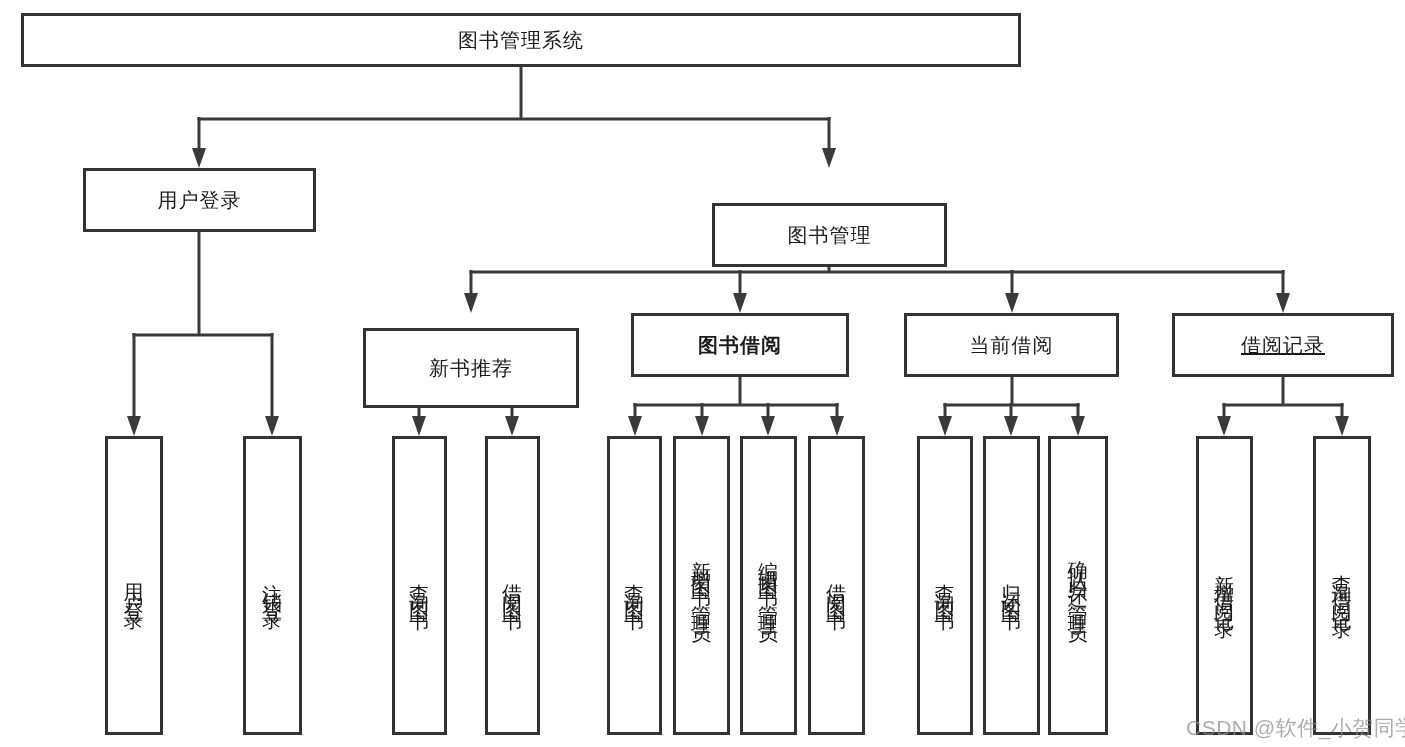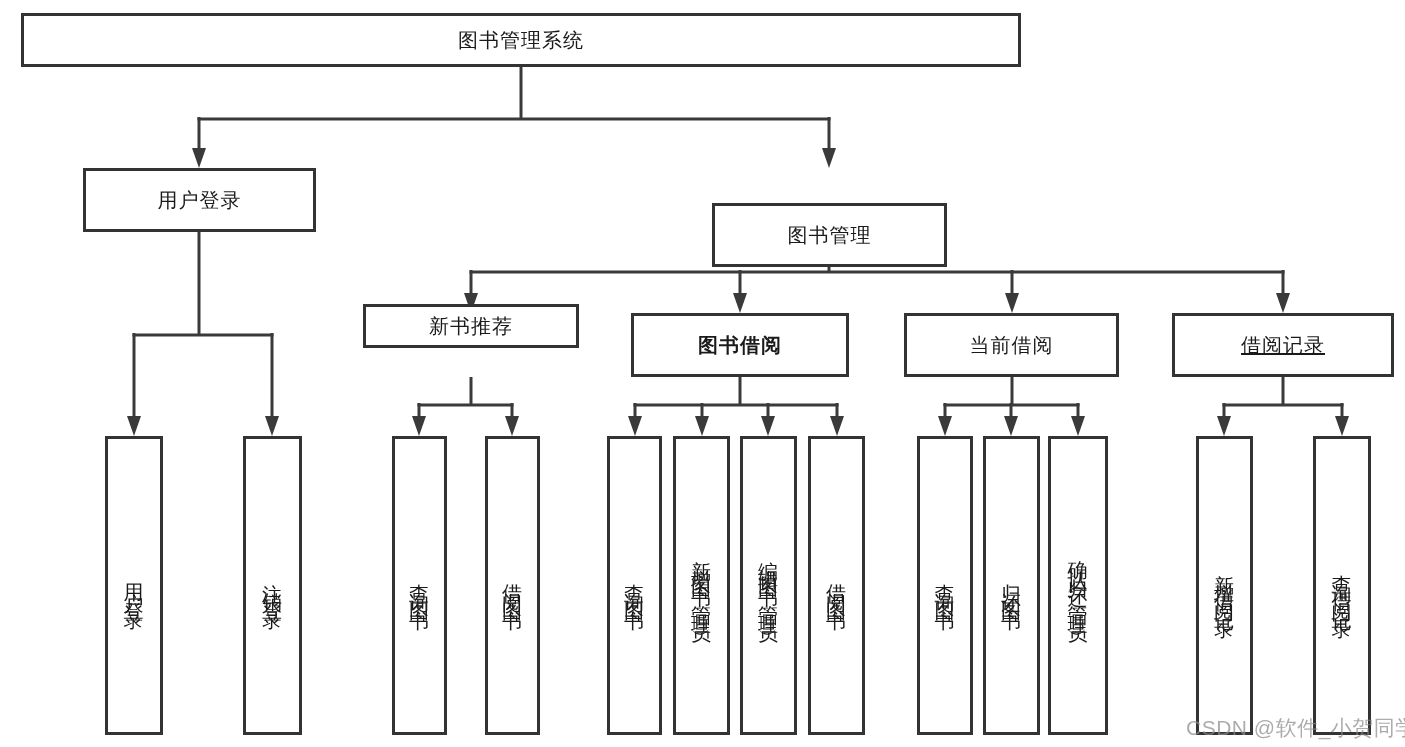--- a/index.html
+++ b/index.html
@@ -130,21 +130,21 @@
       <polygon points="1217,416 1231,416 1224,436"></polygon>
       <polygon points="1335,416 1349,416 1342,436"></polygon>
     </g>
   </svg>
 
   <div class="box" style="left:21px;top:13px;width:1000px;height:54px;">图书管理系统</div>
 
   <div class="box" style="left:83px;top:168px;width:233px;height:64px;">用户登录</div>
   <div class="box" style="left:712px;top:168px;width:235px;height:64px;margin-top:35px;">图书管理</div>
 
-  <div class="box" style="left:363px;top:304px;width:216px;height:44px;">新书推荐</div>
+  <div class="box" style="left:363px;top:328px;width:216px;height:80px;">新书推荐</div>
   <div class="box" style="left:631px;top:313px;width:218px;height:64px;font-weight:bold;">图书借阅</div>
   <div class="box" style="left:904px;top:313px;width:215px;height:64px;">当前借阅</div>
   <div class="box" style="left:1172px;top:313px;width:222px;height:64px;text-decoration:underline;">借阅记录</div>
 
   <div class="leaf" style="left:105px;width:58px;">
     <span>用户登录</span>
   </div>
   <div class="leaf" style="left:243px;width:59px;">
     <span>注销登录</span>
   </div>

